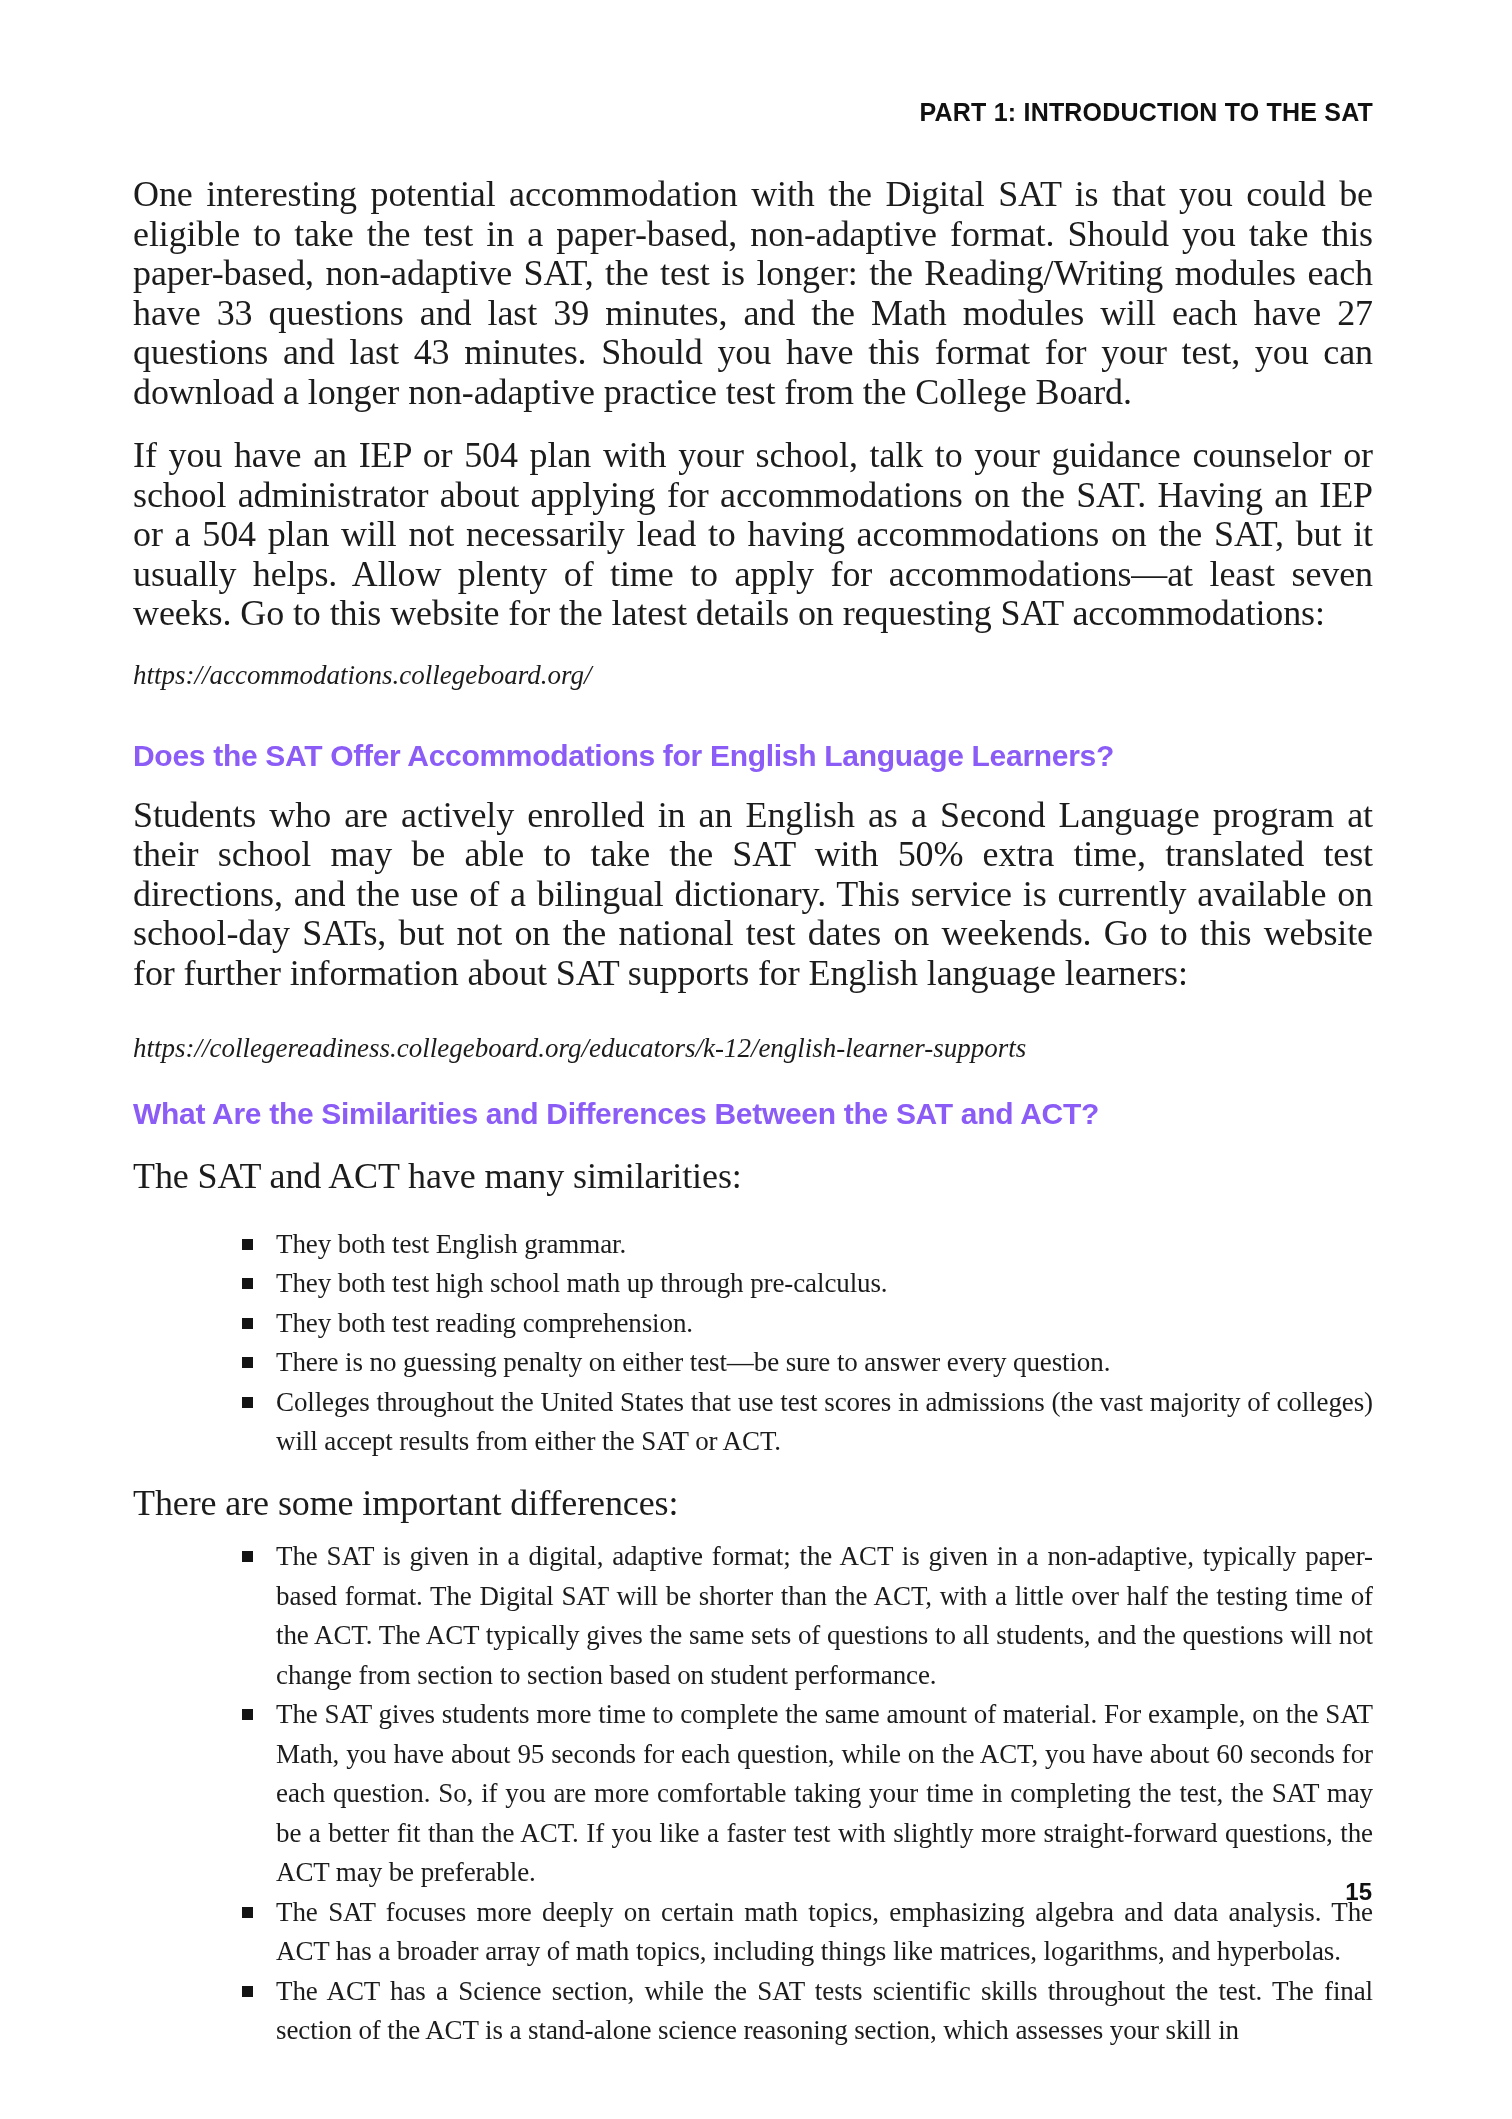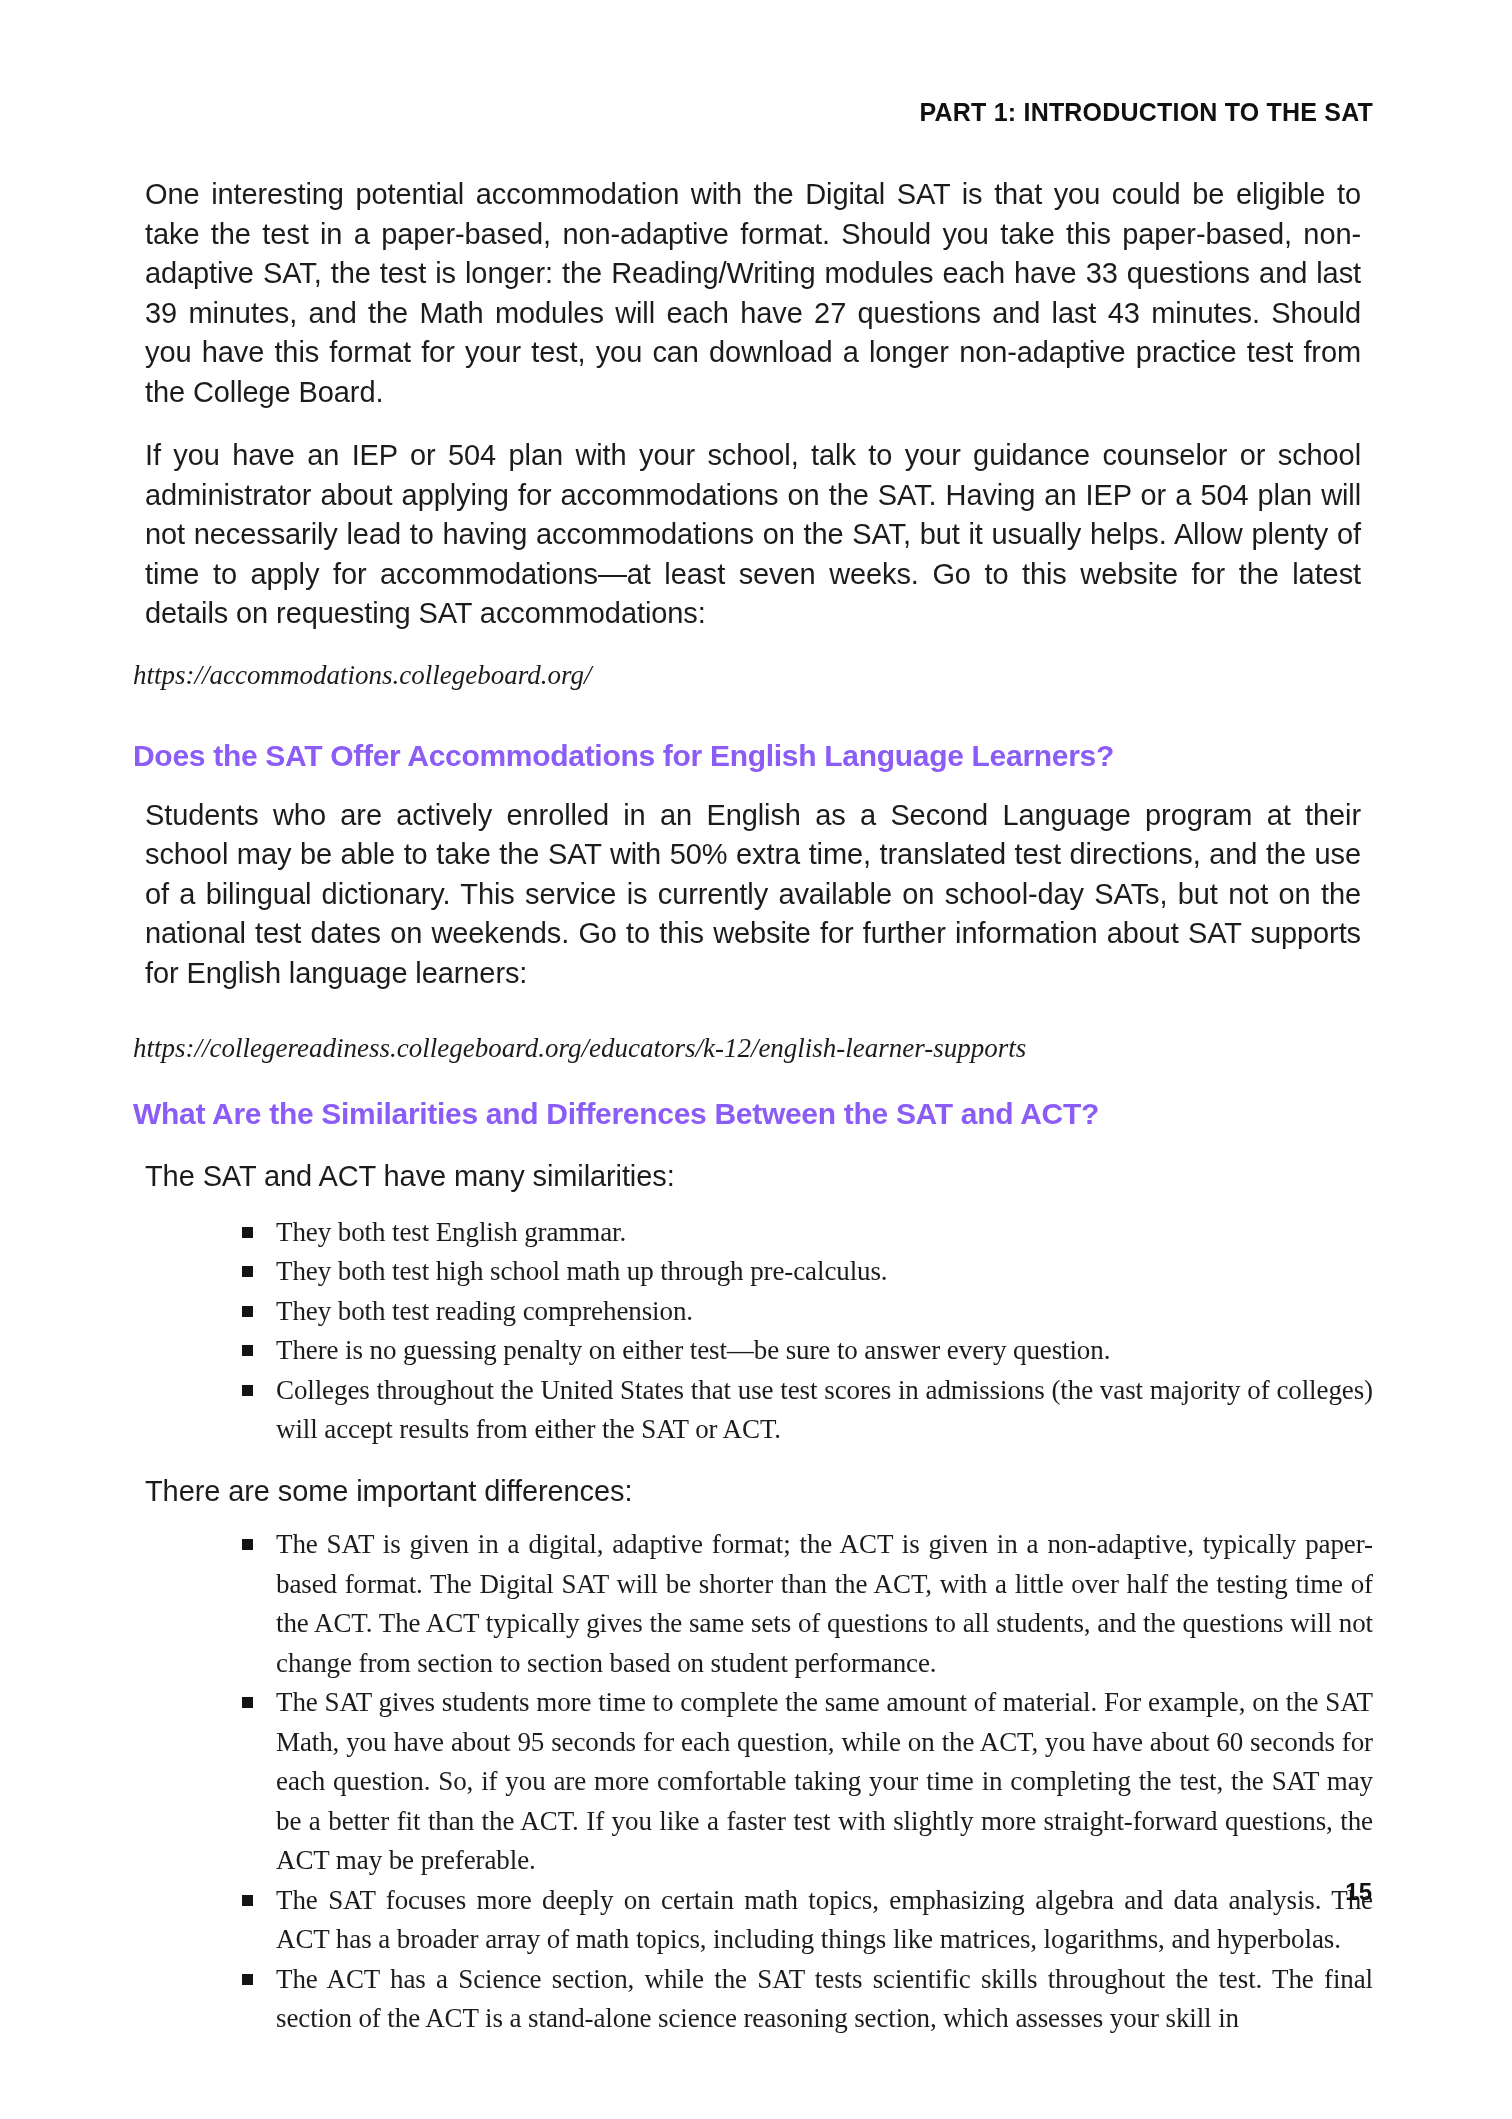--- a/index.html
+++ b/index.html
@@ -24,23 +24,23 @@
     margin-top: 100px;
     text-align: right;
     font-family: "Liberation Sans", "DejaVu Sans", sans-serif;
     font-weight: 700;
     font-size: 25px;
     line-height: 1;
     letter-spacing: 0.2px;
     color: #111111;
   }
   .body-para {
-    margin: 12px;
-    font-family: Liberation Sans, sans-serif;
-    font-size: 29px;
+    margin: 0;
+    font-family: Liberation Serif, serif;
+    font-size: 36px;
     line-height: 39.5px;
     text-align: justify;
     color: #1c1c1c;
     letter-spacing: -0.1px;
   }
   .url {
     margin: 0;
     font-family: "Liberation Serif", "DejaVu Serif", serif;
     font-style: italic;
     font-size: 27px;
@@ -92,21 +92,21 @@
   }
   
   .p1  { margin-top: 50px; }
   .p2  { margin-top: 24px; }
   .u1  { margin-top: 22px; }
   .h1x { margin-top: 44px; }
   .p3  { margin-top: 22px; }
   .u2  { margin-top: 36px; }
   .h2x { margin-top: 28px; }
   .p4  { margin-top: 26px; }
-  .ul1 { margin-top: 16px; }
+  .ul1 { margin-top: 28px; }
   .p5  { margin-top: 22px; }
   .ul2 { margin-top: 14px; }
 </style>
 </head>
 <body>
 
 <div class="page">
   <div class="content">
 
     <div class="running-head">PART 1: INTRODUCTION TO THE SAT</div>

